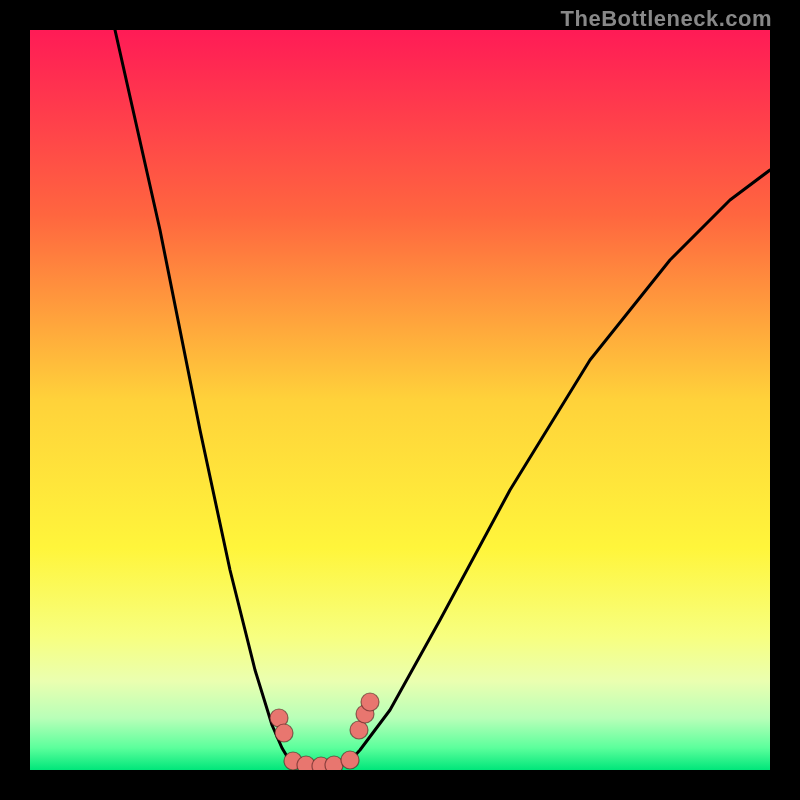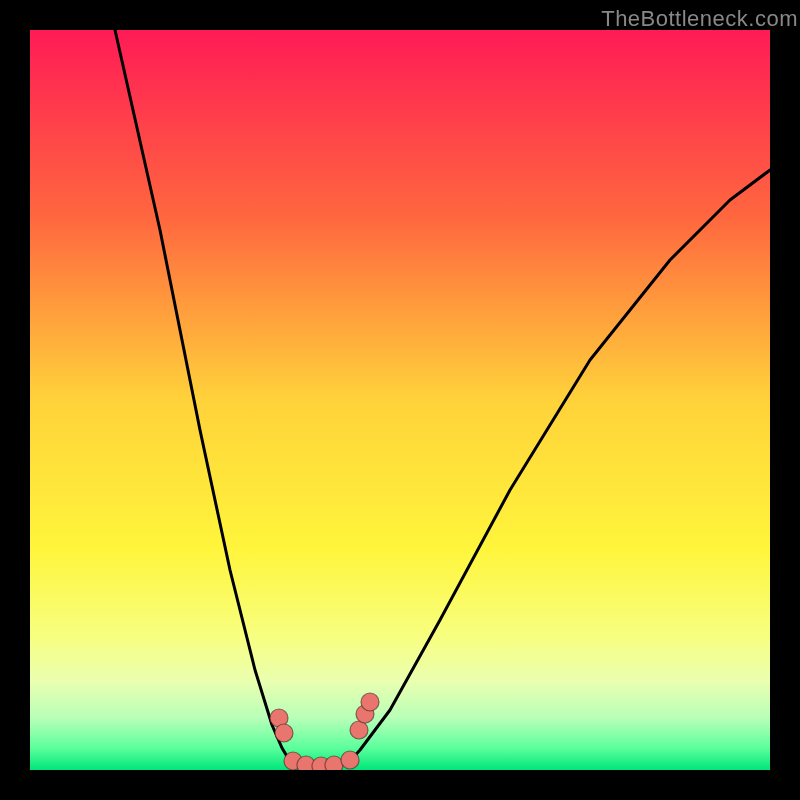--- a/index.html
+++ b/index.html
@@ -12,24 +12,24 @@
     overflow: hidden;
   }
   .frame {
     position: absolute;
     inset: 0;
     background: #000;
   }
   .watermark {
     position: absolute;
     top: 6px;
-    right: 2px;
+    right: 28px;
     color: #888;
     font-size: 22px;
-    font-weight: 400;
+    font-weight: 700;
     letter-spacing: 0.5px;
     z-index: 10;
   }
   .plot {
     position: absolute;
     left: 30px;
     top: 30px;
     width: 740px;
     height: 740px;
     overflow: hidden;

